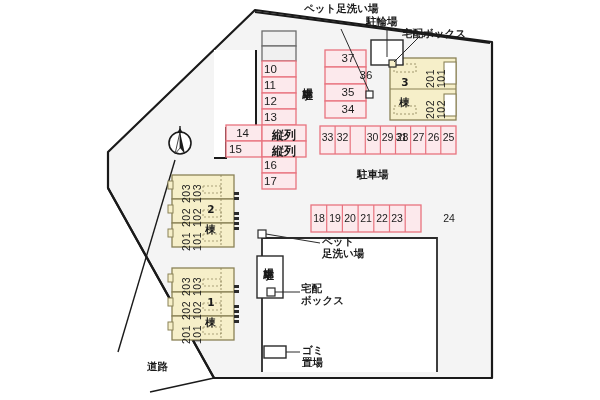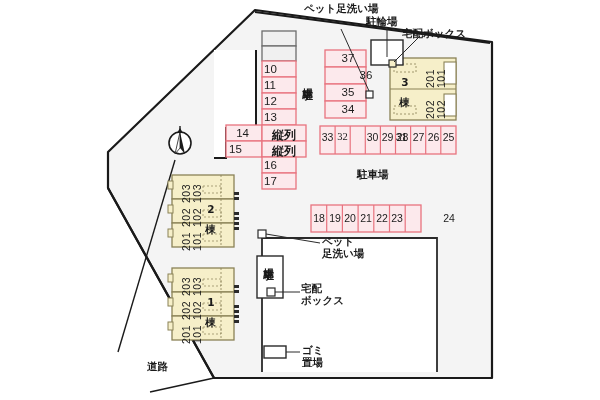--- a/index.html
+++ b/index.html
@@ -260,21 +260,21 @@
   <div class="cellnum" style="left:264px;top:175px;width:20px;text-align:left;">17</div>
 
   <div class="lbl jp vert" style="left:302px;top:80px;">駐車場</div>
 
   <div class="cellnum" style="left:334px;top:52px;width:28px;">37</div>
   <div class="cellnum" style="left:352px;top:69px;width:28px;">36</div>
   <div class="cellnum" style="left:334px;top:86px;width:28px;">35</div>
   <div class="cellnum" style="left:334px;top:103px;width:28px;">34</div>
 
   <div class="cellnum sm" style="left:320px;top:131px;width:15px;">33</div>
-  <div class="cellnum sm" style="left:335px;top:131px;width:15px;font-family:Liberation Serif, serif;">32</div>
+  <div class="cellnum sm" style="left:335px;top:131px;width:15px;">32</div>
   <div class="cellnum sm" style="left:350px;top:131px;width:15px;margin-left:44px;">31</div>
   <div class="cellnum sm" style="left:365px;top:131px;width:15px;">30</div>
   <div class="cellnum sm" style="left:380px;top:131px;width:15px;">29</div>
   <div class="cellnum sm" style="left:395px;top:131px;width:15px;">28</div>
   <div class="cellnum sm" style="left:411px;top:131px;width:15px;">27</div>
   <div class="cellnum sm" style="left:426px;top:131px;width:15px;">26</div>
   <div class="cellnum sm" style="left:441px;top:131px;width:15px;">25</div>
 
   <div class="lbl jp" style="left:345px;top:169px;margin-left:12px;">駐車場</div>
 

